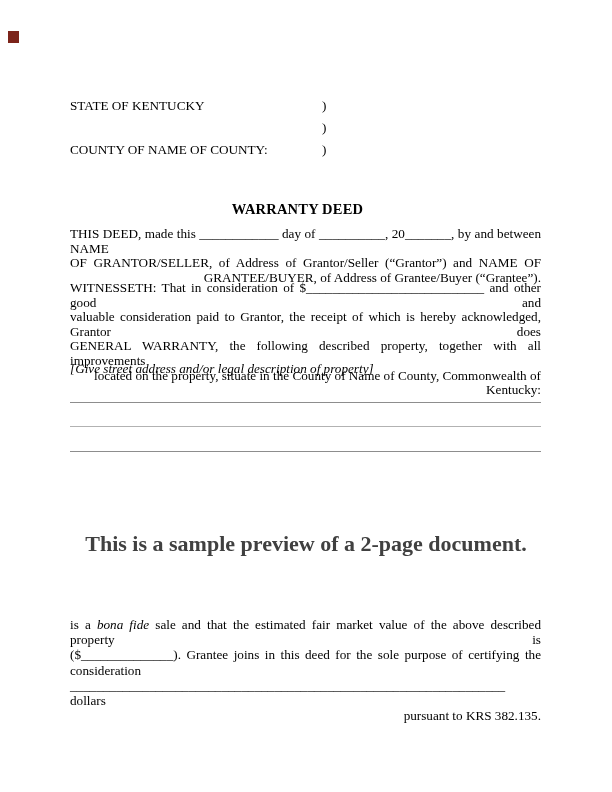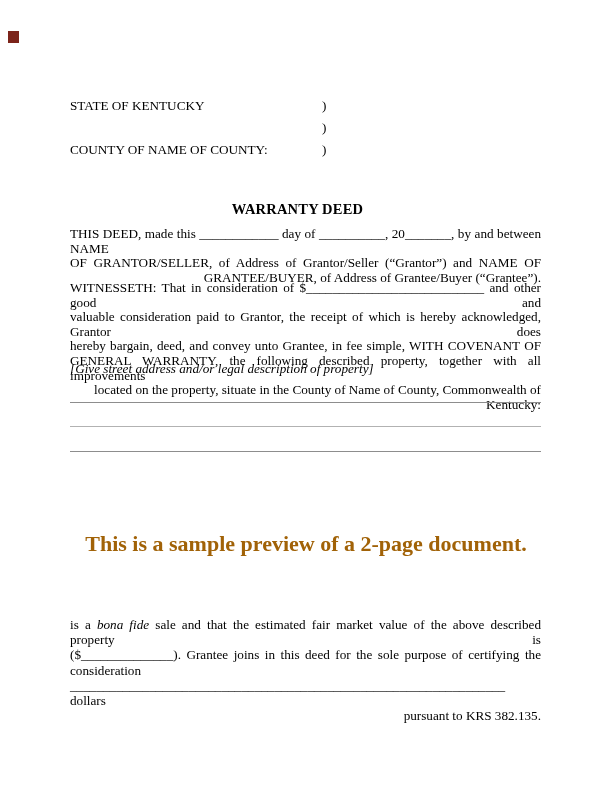--- a/index.html
+++ b/index.html
@@ -122,32 +122,31 @@
 
   <div class="para opening">
     <div class="jline">THIS DEED, made this ____________ day of __________, 20_______, by and between NAME</div>
     <div class="jline">OF GRANTOR/SELLER, of Address of Grantor/Seller (“Grantor”) and NAME OF</div>
     <div class="nline">GRANTEE/BUYER, of Address of Grantee/Buyer (“Grantee”).</div>
   </div>
 
   <div class="para witnesseth">
     <div class="jline">WITNESSETH: That in consideration of $___________________________ and other good and</div>
     <div class="jline">valuable consideration paid to Grantor, the receipt of which is hereby acknowledged, Grantor does</div>
-    <div class="jline">hereby bargain, deed, and convey unto Grantee, in fee simple, WITH COVENANT OF</div>
     <div class="jline">GENERAL WARRANTY, the following described property, together with all improvements</div>
     <div class="nline">located on the property, situate in the County of Name of County, Commonwealth of Kentucky:</div>
   </div>
 
   <div class="property-prompt">[Give street address and/or legal description of property]</div>
 
   <div class="rule rule-1"></div>
   <div class="rule rule-2"></div>
   <div class="rule rule-3"></div>
 
-  <div class="sample-notice" style="color: #a16207;">This is a sample preview of a 2-page document.</div>
+  <div class="sample-notice" style="color: #404040;">This is a sample preview of a 2-page document.</div>
 
   <div class="para certification">
     <div class="jline"><span>is a </span><span class="italic">bona fide</span><span> sale and that the estimated fair market value of the above described property is</span></div>
     <div class="jline">($______________). Grantee joins in this deed for the sole purpose of certifying the consideration</div>
     <div class="jline"><span>__________________________________________________________________</span> <span>dollars</span></div>
     <div class="nline">pursuant to KRS 382.135.</div>
   </div>
 
 </div>
 

